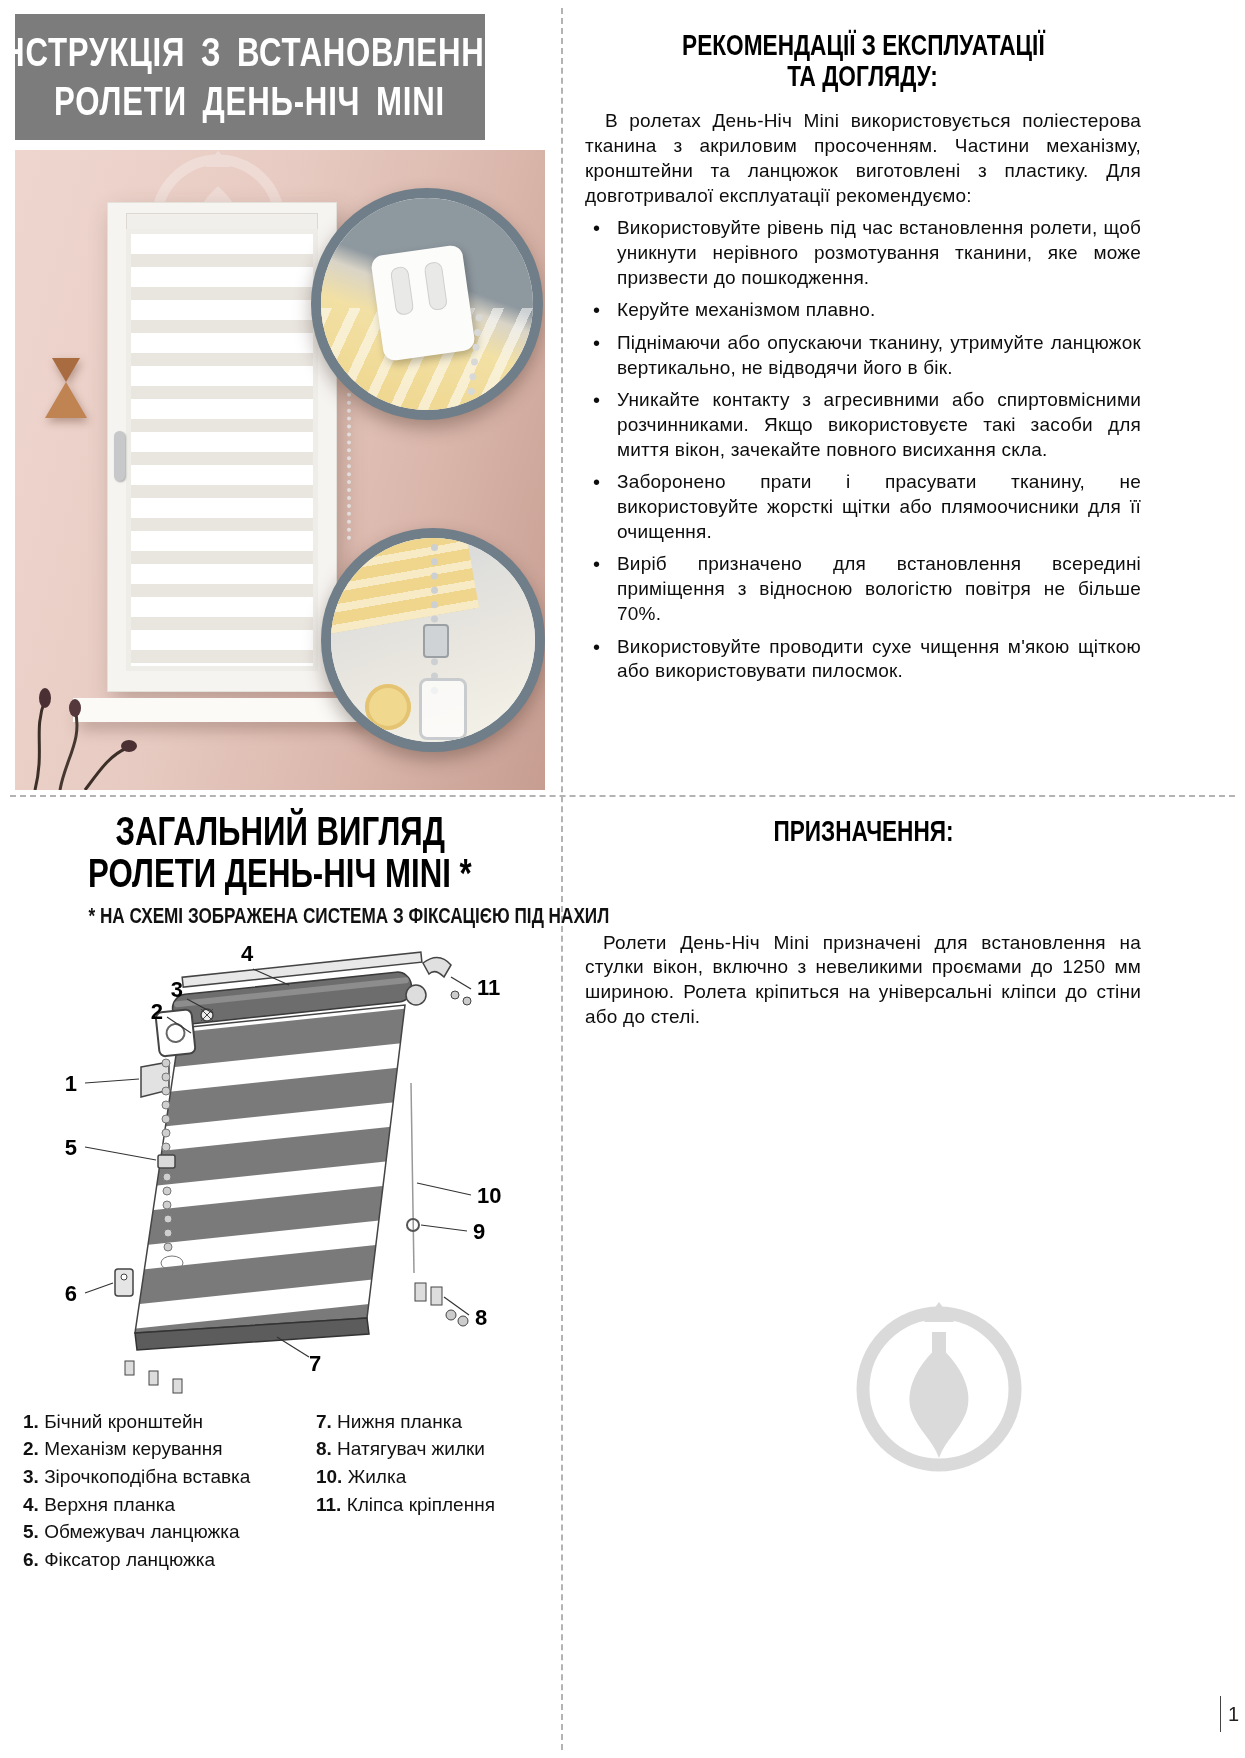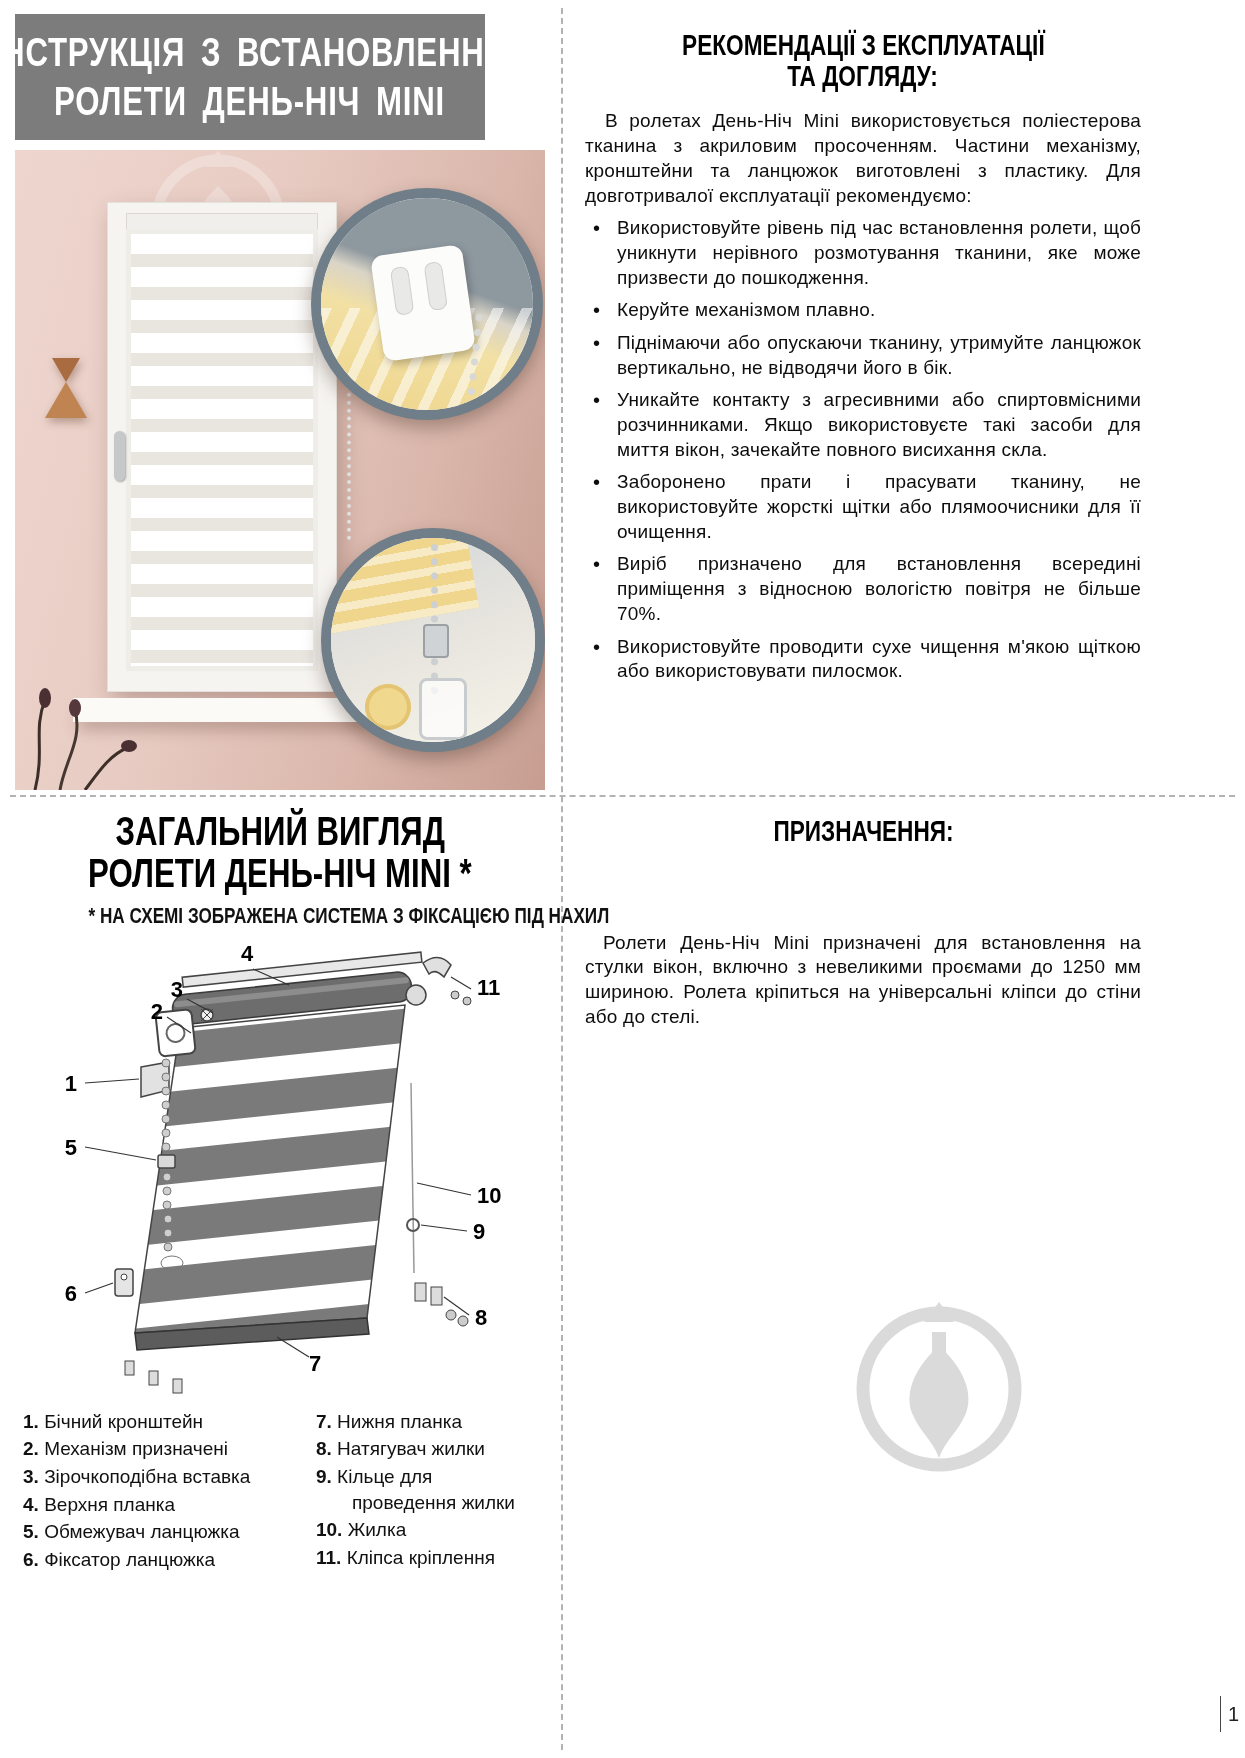--- a/index.html
+++ b/index.html
@@ -270,30 +270,29 @@
       <text x="462" y="270" text-anchor="start">10</text>
       <text x="458" y="306" text-anchor="start">9</text>
       <text x="62" y="368" text-anchor="end">6</text>
       <text x="460" y="392" text-anchor="start">8</text>
       <text x="300" y="438" text-anchor="middle">7</text>
     </svg>
 
     <div class="legend">
       <ul class="c1">
         <li><b>1.</b> <span>Бічний кронштейн</span></li>
-        <li><b>2.</b> <span>Механізм призначені</span></li>
+        <li><b>2.</b> <span>Механізм керування</span></li>
         <li><b>3.</b> <span>Зірочкоподібна вставка</span></li>
         <li><b>4.</b> <span>Верхня планка</span></li>
         <li><b>5.</b> <span>Обмежувач ланцюжка</span></li>
         <li><b>6.</b> <span>Фіксатор ланцюжка</span></li>
       </ul>
       <ul class="c2">
         <li><b>7.</b> <span>Нижня планка</span></li>
         <li><b>8.</b> <span>Натягувач жилки</span></li>
-        <li><b>9.</b> <span>Кільце для проведення жилки</span></li>
         <li><b>10.</b> <span>Жилка</span></li>
         <li><b>11.</b> <span>Кліпса кріплення</span></li>
       </ul>
     </div>
   </section>
 
   <section class="br">
     <h2 class="sec-title"><span class="cond">ПРИЗНАЧЕННЯ:</span></h2>
     <p class="jt">Ролети День-Ніч Mini призначені для встановлення на стулки вікон, включно з невеликими проємами до 1250 мм шириною. Ролета кріпиться на універсальні кліпси до стіни або до стелі.</p>
   </section>

